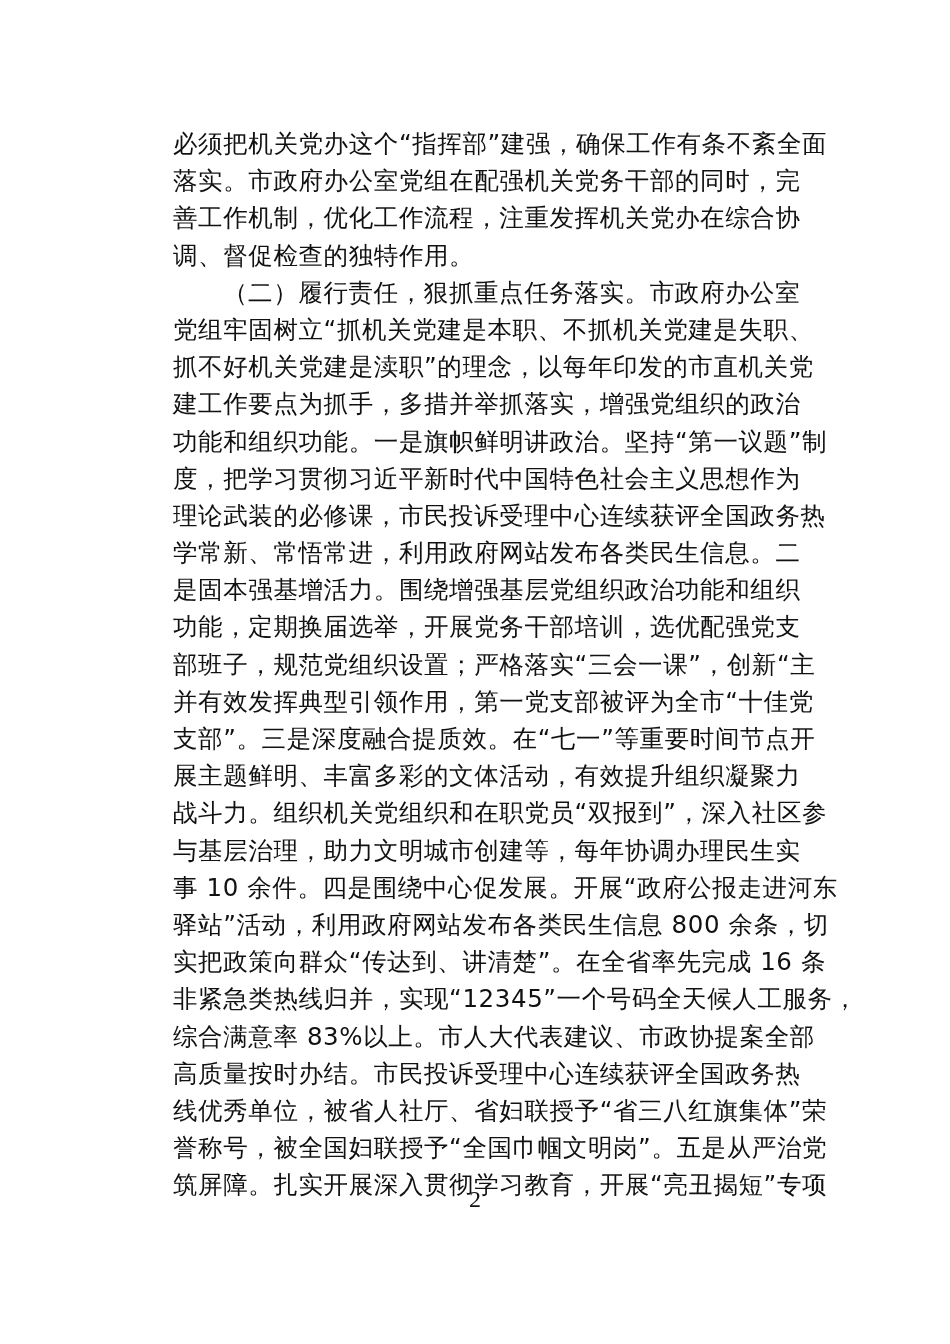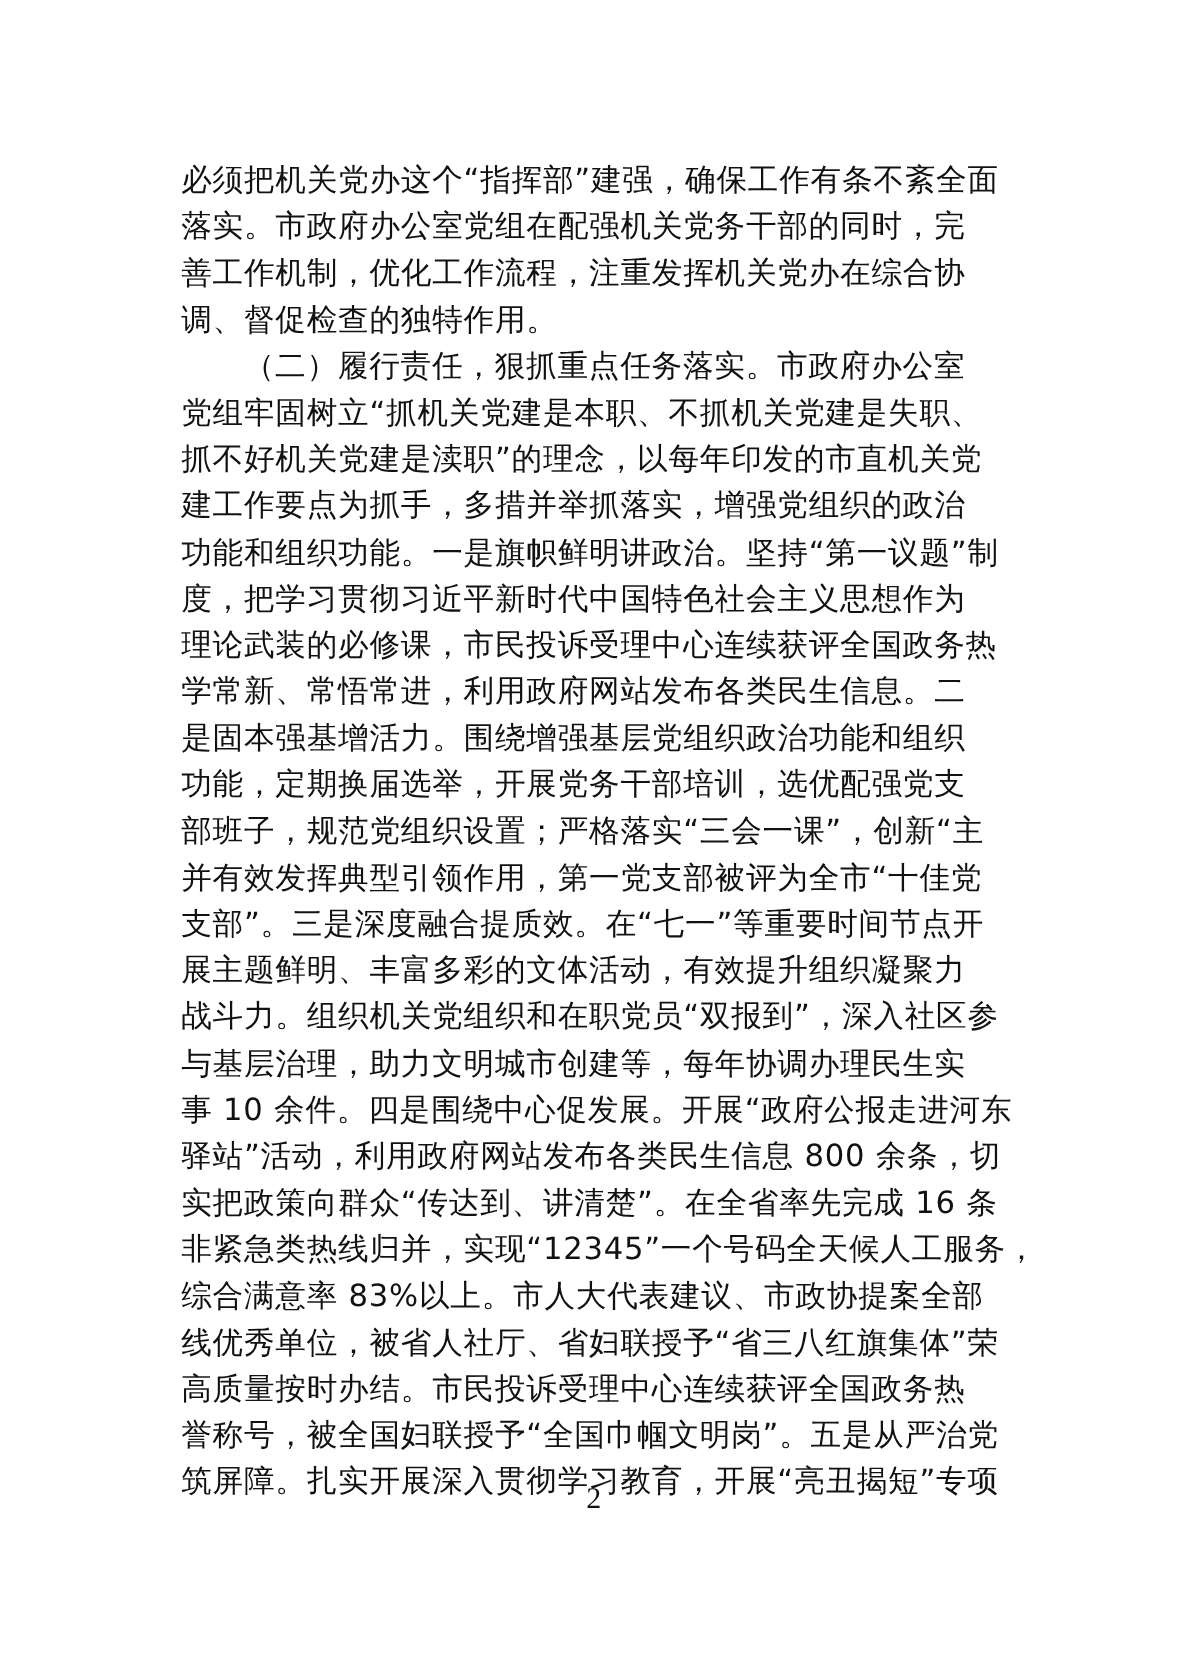--- a/index.html
+++ b/index.html
@@ -3,21 +3,21 @@
 <meta charset="utf-8">
 <style>
   html, body { margin: 0; padding: 0; background: #ffffff; }
   body { width: 950px; height: 1344px; position: relative; overflow: hidden; }
   .page { position: absolute; left: 0; top: 0; width: 950px; height: 1344px; background: #fff; }
   .text-block { position: absolute; left: 145px; top: 125px; width: 670px; }
   .line {
     height: 37.2px; line-height: 37.2px;
     font-family: "DejaVu Sans", "Liberation Sans", sans-serif;
     font-size: 24.5px; color: #111;
-    white-space: nowrap; letter-spacing: 0.6px;
+    white-space: nowrap; letter-spacing: 0.6px; margin-left: 28px;
   }
   .indent { padding-left: 50px; }
   .page-number {
     position: absolute; left: 0; width: 950px; top: 1186px;
     text-align: center;
     font-family: "Liberation Serif", "DejaVu Serif", serif;
     font-size: 24px; color: #111;
   }
 </style>
 </head>
@@ -43,19 +43,19 @@
     <div class="line">并有效发挥典型引领作用，第一党支部被评为全市“十佳党</div>
     <div class="line">支部”。三是深度融合提质效。在“七一”等重要时间节点开</div>
     <div class="line">展主题鲜明、丰富多彩的文体活动，有效提升组织凝聚力</div>
     <div class="line">战斗力。组织机关党组织和在职党员“双报到”，深入社区参</div>
     <div class="line">与基层治理，助力文明城市创建等，每年协调办理民生实</div>
     <div class="line">事 10 余件。四是围绕中心促发展。开展“政府公报走进河东</div>
     <div class="line">驿站”活动，利用政府网站发布各类民生信息 800 余条，切</div>
     <div class="line">实把政策向群众“传达到、讲清楚”。在全省率先完成 16 条</div>
     <div class="line">非紧急类热线归并，实现“12345”一个号码全天候人工服务，</div>
     <div class="line">综合满意率 83%以上。市人大代表建议、市政协提案全部</div>
+    <div class="line">高质量按时办结。市民投诉受理中心连续获评全国政务热</div>
     <div class="line">线优秀单位，被省人社厅、省妇联授予“省三八红旗集体”荣</div>
-    <div class="line">高质量按时办结。市民投诉受理中心连续获评全国政务热</div>
     <div class="line">誉称号，被全国妇联授予“全国巾帼文明岗”。五是从严治党</div>
     <div class="line">筑屏障。扎实开展深入贯彻学习教育，开展“亮丑揭短”专项</div>
   </div>
   <div class="page-number">2</div>
 </div>
 
 </body></html>

